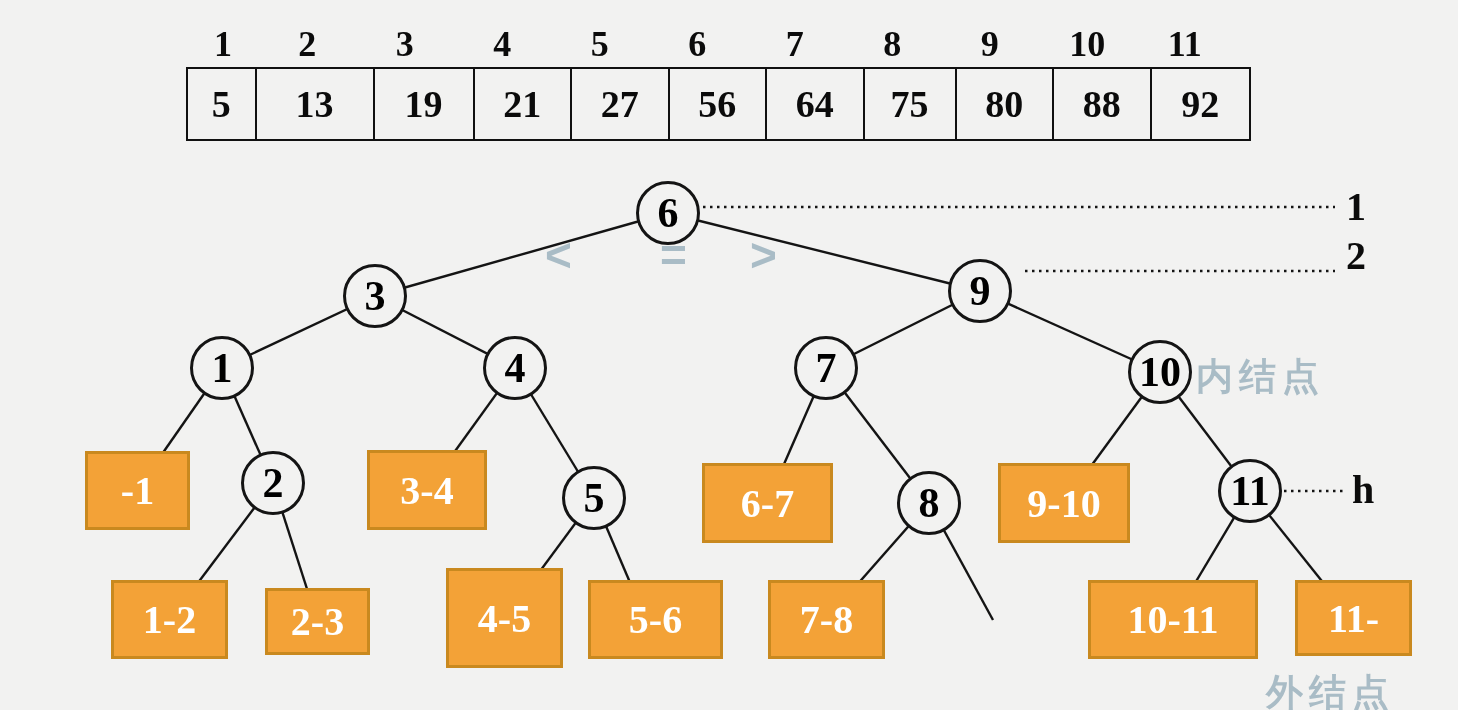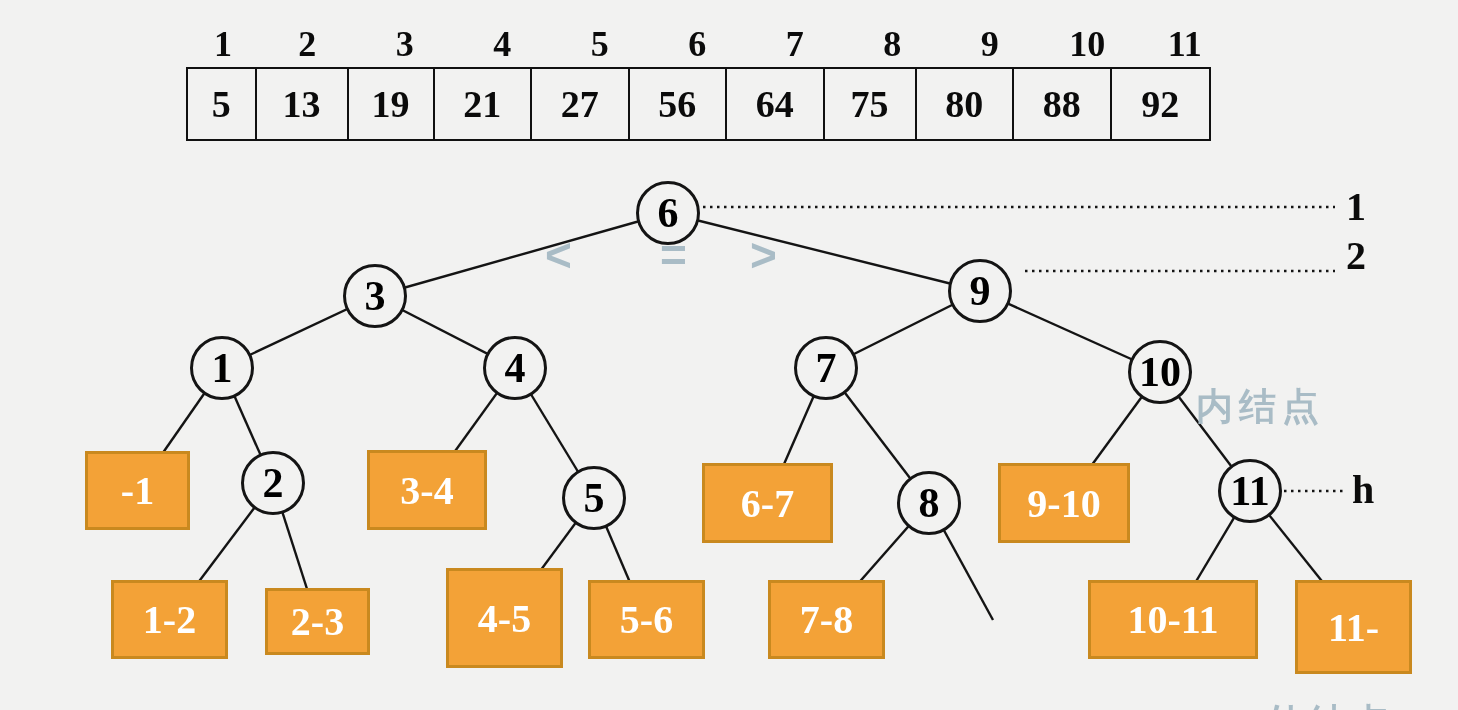--- a/index.html
+++ b/index.html
@@ -16,21 +16,21 @@
   
   #edges{position:absolute;left:0;top:0;z-index:1;}
   .circle-node{position:absolute;z-index:2;width:64px;height:64px;border:3px solid #141414;border-radius:50%;
        background:#f2f2f1;display:flex;align-items:center;justify-content:center;box-sizing:border-box;
        font-weight:700;font-size:42px;color:#000;}
   .ext-node{position:absolute;z-index:2;background:#f3a237;border:3px solid #c9891f;box-sizing:border-box;
        display:flex;align-items:center;justify-content:center;font-weight:700;font-size:40px;color:#fff;}
   
   .lvl{position:absolute;z-index:3;font-weight:700;font-size:40px;color:#0b0b0b;}
   .cjk{position:absolute;z-index:3;font-size:37px;letter-spacing:6px;color:#a9bcc6;
-       font-family:"Liberation Sans", sans-serif;font-weight:700;margin-top:30px;}
+       font-family:"Liberation Sans", sans-serif;font-weight:700;}
   .cmp{position:absolute;z-index:3;font-family:"Liberation Sans", sans-serif;font-weight:700;
        font-size:46px;color:#a9bcc6;}
 </style>
 </head>
 <body>
 
 <div id="stage">
 
   <div id="index-row">
     <div class="idx" style="width:71px">1</div>
@@ -41,22 +41,22 @@
     <div class="idx" style="width:97.5px">6</div>
     <div class="idx" style="width:97.5px">7</div>
     <div class="idx" style="width:97.5px">8</div>
     <div class="idx" style="width:97.5px">9</div>
     <div class="idx" style="width:97.5px">10</div>
     <div class="idx" style="width:97.5px">11</div>
   </div>
 
   <div id="array-row">
     <div class="cell" style="width:68.5px">5</div>
-    <div class="cell" style="width:92px">13</div>
-    <div class="cell" style="width:86px">19</div>
+    <div class="cell" style="width:118px">13</div>
+    <div class="cell" style="width:100px">19</div>
     <div class="cell" style="width:97.5px">21</div>
     <div class="cell" style="width:97.5px">27</div>
     <div class="cell" style="width:97.5px">56</div>
     <div class="cell" style="width:97.5px">64</div>
     <div class="cell" style="width:92px">75</div>
     <div class="cell" style="width:97.5px">80</div>
     <div class="cell" style="width:97.5px">88</div>
     <div class="cell" style="width:97.5px">92</div>
   </div>
 
@@ -104,24 +104,24 @@
   <div class="circle-node" style="left:897px;top:471px">8</div>
   <div class="circle-node" style="left:1218px;top:459px">11</div>
 
   <div class="ext-node" style="left:85px;top:451px;width:105px;height:79px">-1</div>
   <div class="ext-node" style="left:367px;top:450px;width:120px;height:80px">3-4</div>
   <div class="ext-node" style="left:702px;top:463px;width:131px;height:80px">6-7</div>
   <div class="ext-node" style="left:998px;top:463px;width:132px;height:80px">9-10</div>
   <div class="ext-node" style="left:111px;top:580px;width:117px;height:79px">1-2</div>
   <div class="ext-node" style="left:265px;top:588px;width:105px;height:67px">2-3</div>
   <div class="ext-node" style="left:446px;top:568px;width:117px;height:100px">4-5</div>
-  <div class="ext-node" style="left:588px;top:580px;width:117px;height:79px">5-6</div>
+  <div class="ext-node" style="left:588px;top:580px;width:135px;height:79px">5-6</div>
   <div class="ext-node" style="left:768px;top:580px;width:117px;height:79px">7-8</div>
   <div class="ext-node" style="left:1088px;top:580px;width:170px;height:79px">10-11</div>
-  <div class="ext-node" style="left:1295px;top:580px;width:117px;height:94px">11-</div>
+  <div class="ext-node" style="left:1295px;top:580px;width:117px;height:76px">11-</div>
 
   <span class="cmp" style="left:545px;top:228px">&lt;</span>
   <span class="cmp" style="left:660px;top:228px">=</span>
   <span class="cmp" style="left:750px;top:228px">&gt;</span>
 
   <span class="lvl" style="left:1346px;top:183px">1</span>
   <span class="lvl" style="left:1346px;top:232px">2</span>
   <span class="lvl" style="left:1352px;top:466px">h</span>
 
   <span class="cjk" style="left:1196px;top:352px">内结点</span>

